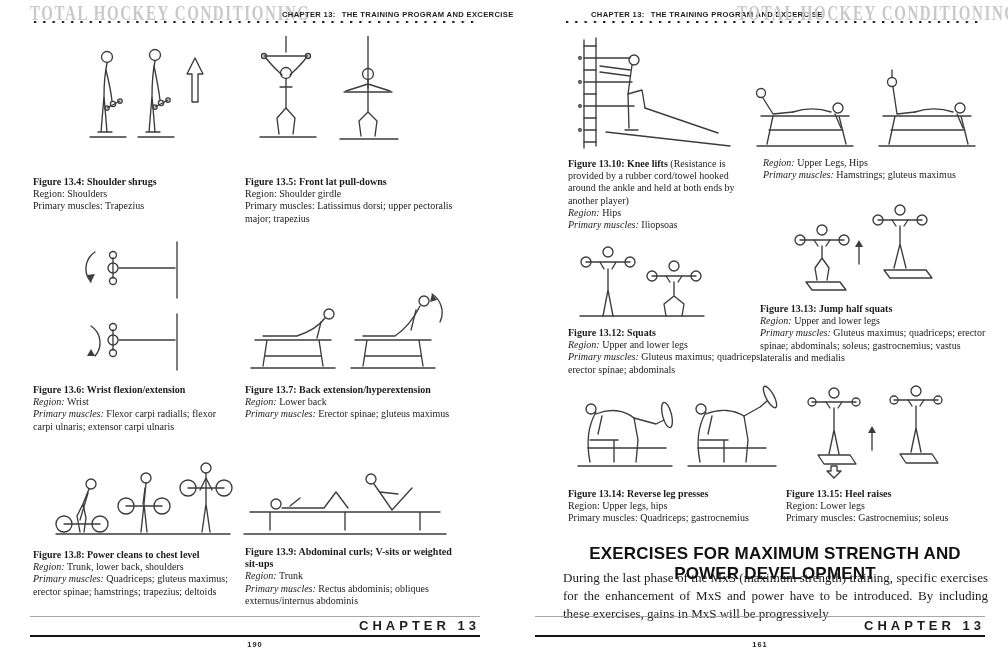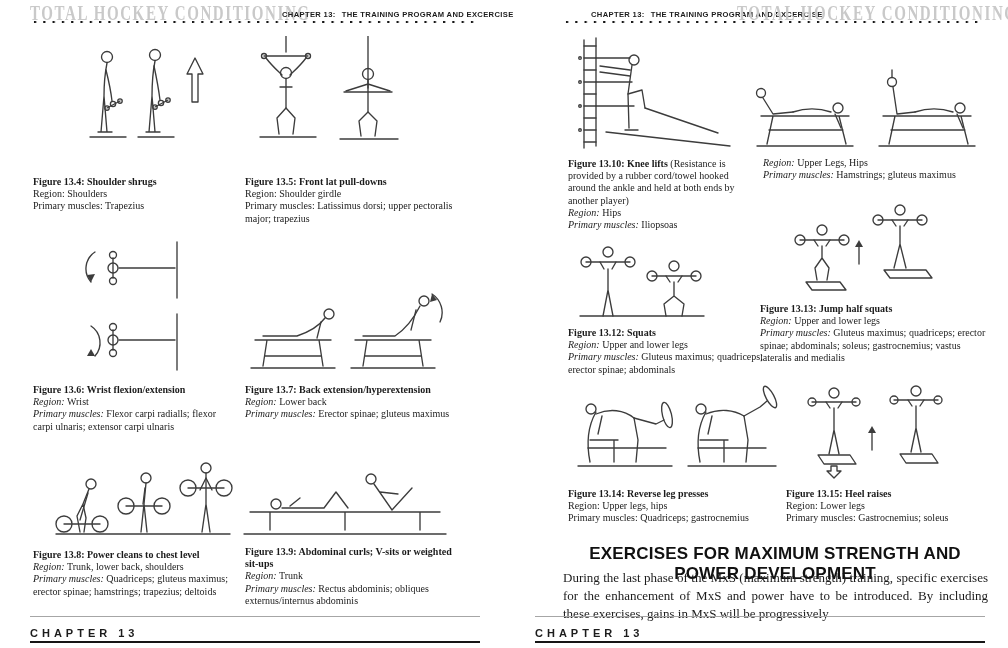--- a/index.html
+++ b/index.html
@@ -25,22 +25,22 @@
   svg.fig{position:absolute;}
   .art{stroke:#3c3c3c;fill:none;stroke-width:1.35;stroke-linecap:round;stroke-linejoin:round;}
   .fill{fill:#3c3c3c;stroke:none;}
   
   .section-head{position:absolute;font-family:"Liberation Sans",sans-serif;font-weight:bold;
                 font-size:17px;letter-spacing:.2px;color:#111;text-align:center;}
   .body-par{position:absolute;font-size:13px;line-height:1.4;text-align:justify;color:#1b1b1b;}
   
   .footer{position:absolute;}
   .f-thin{border-top:1px solid #a6a6a6;}
-  .f-chap{font-family:"Liberation Sans",sans-serif;font-weight:bold;font-size:11px;
-          letter-spacing:4px;text-align:left;color:#1c1c1c;margin-top:10px;}
+  .f-chap{font-family:"Liberation Sans",sans-serif;font-weight:bold;font-size:13px;
+          letter-spacing:4px;text-align:right;color:#1c1c1c;margin-top:1px;}
   .f-thick{border-top:2px solid #161616;margin-top:2px;}
   .f-page{font-family:"Liberation Sans",sans-serif;font-weight:bold;font-size:7.4px;
           letter-spacing:1px;text-align:center;margin-top:3px;color:#1c1c1c;}
 </style>
 </head>
 <body>
 
 <div class="spread">
 
   <div class="wm" style="left:30px">TOTAL HOCKEY CONDITIONING</div>

